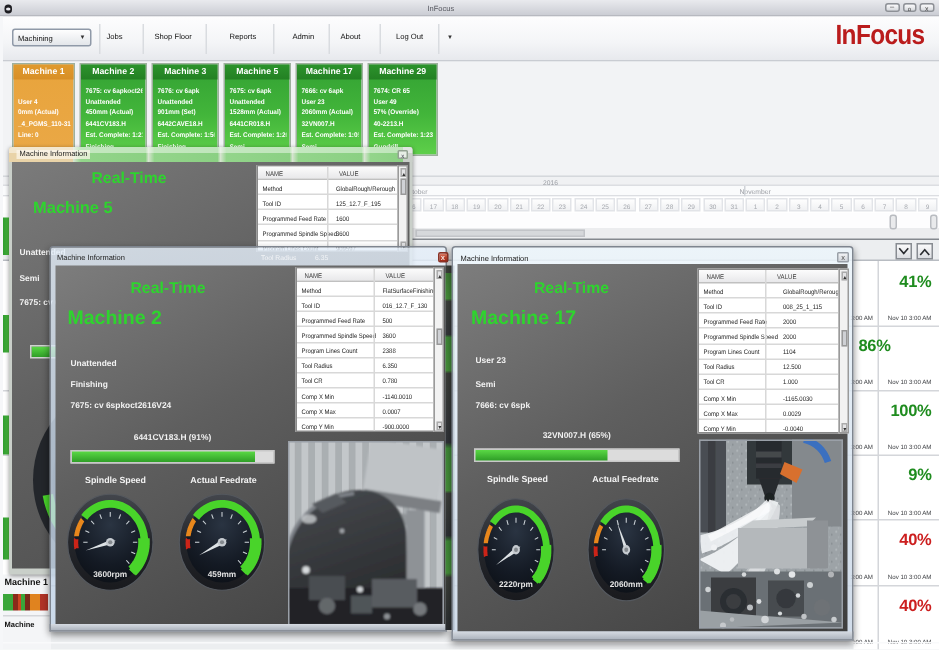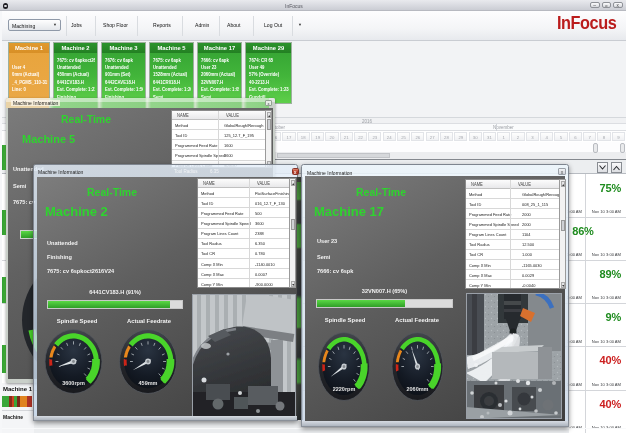--- a/index.html
+++ b/index.html
@@ -140,29 +140,29 @@
       </div>
       <div class="abs" style="left:610.5px;top:1.5px;width:11px;height:11px;background:linear-gradient(#fafafb,#dcdee2);border:1px solid #888c92">
         <svg width="9" height="9" style="position:absolute;left:0;top:1px">
           <polyline points="1.5,6 4.5,2.5 7.5,6" fill="none" stroke="#2a2c30" stroke-width="1.1"></polyline>
         </svg>
       </div>
     </div>
 <div class="abs" style="left:0;top:174px;width:626px;height:259px;background:#fff"></div>
 <div class="abs" style="left:585px;top:174px;width:1px;height:259px;background:#d4d6da"></div>
 <div class="abs" style="left:0;top:216.7px;width:626px;height:1px;background:#d4d6da"></div>
-<div class="abs" style="left:545px;top:181.5px;width:76px;text-align:right;font-size:11px;font-weight:bold;color:#1f8c1f;letter-spacing:-0.2px">75%</div>
+<div class="abs" style="left:545px;top:181.5px;width:76px;text-align:right;font-size:11px;font-weight:bold;color:#1f8c1f;letter-spacing:-0.2px">41%</div>
 <div class="abs" style="left:584px;top:209.0px;width:37px;text-align:right;font-size:4.1px;color:#3f4145;white-space:nowrap">Nov 10 3:00 AM</div>
 <div class="abs" style="left:558px;top:209.0px;width:24px;text-align:right;font-size:4.1px;color:#3f4145;white-space:nowrap">3:00 AM</div>
 <div class="abs" style="left:0;top:259.9px;width:626px;height:1px;background:#d4d6da"></div>
 <div class="abs" style="left:545px;top:224.7px;width:76px;text-align:center;font-size:11px;font-weight:bold;color:#1f8c1f;letter-spacing:-0.2px">86%</div>
 <div class="abs" style="left:584px;top:252.2px;width:37px;text-align:right;font-size:4.1px;color:#3f4145;white-space:nowrap">Nov 10 3:00 AM</div>
 <div class="abs" style="left:558px;top:252.2px;width:24px;text-align:right;font-size:4.1px;color:#3f4145;white-space:nowrap">3:00 AM</div>
 <div class="abs" style="left:0;top:303.1px;width:626px;height:1px;background:#d4d6da"></div>
-<div class="abs" style="left:545px;top:267.9px;width:76px;text-align:right;font-size:11px;font-weight:bold;color:#1f8c1f;letter-spacing:-0.2px">89%</div>
+<div class="abs" style="left:545px;top:267.9px;width:76px;text-align:right;font-size:11px;font-weight:bold;color:#1f8c1f;letter-spacing:-0.2px">100%</div>
 <div class="abs" style="left:584px;top:295.4px;width:37px;text-align:right;font-size:4.1px;color:#3f4145;white-space:nowrap">Nov 10 3:00 AM</div>
 <div class="abs" style="left:558px;top:295.4px;width:24px;text-align:right;font-size:4.1px;color:#3f4145;white-space:nowrap">3:00 AM</div>
 <div class="abs" style="left:0;top:346.3px;width:626px;height:1px;background:#d4d6da"></div>
 <div class="abs" style="left:545px;top:311.1px;width:76px;text-align:right;font-size:11px;font-weight:bold;color:#1f8c1f;letter-spacing:-0.2px">9%</div>
 <div class="abs" style="left:584px;top:338.6px;width:37px;text-align:right;font-size:4.1px;color:#3f4145;white-space:nowrap">Nov 10 3:00 AM</div>
 <div class="abs" style="left:558px;top:338.6px;width:24px;text-align:right;font-size:4.1px;color:#3f4145;white-space:nowrap">3:00 AM</div>
 <div class="abs" style="left:0;top:389.5px;width:626px;height:1px;background:#d4d6da"></div>
 <div class="abs" style="left:545px;top:354.3px;width:76px;text-align:right;font-size:11px;font-weight:bold;color:#cc1f1f;letter-spacing:-0.2px">40%</div>
 <div class="abs" style="left:584px;top:381.8px;width:37px;text-align:right;font-size:4.1px;color:#3f4145;white-space:nowrap">Nov 10 3:00 AM</div>
 <div class="abs" style="left:558px;top:381.8px;width:24px;text-align:right;font-size:4.1px;color:#3f4145;white-space:nowrap">3:00 AM</div>

